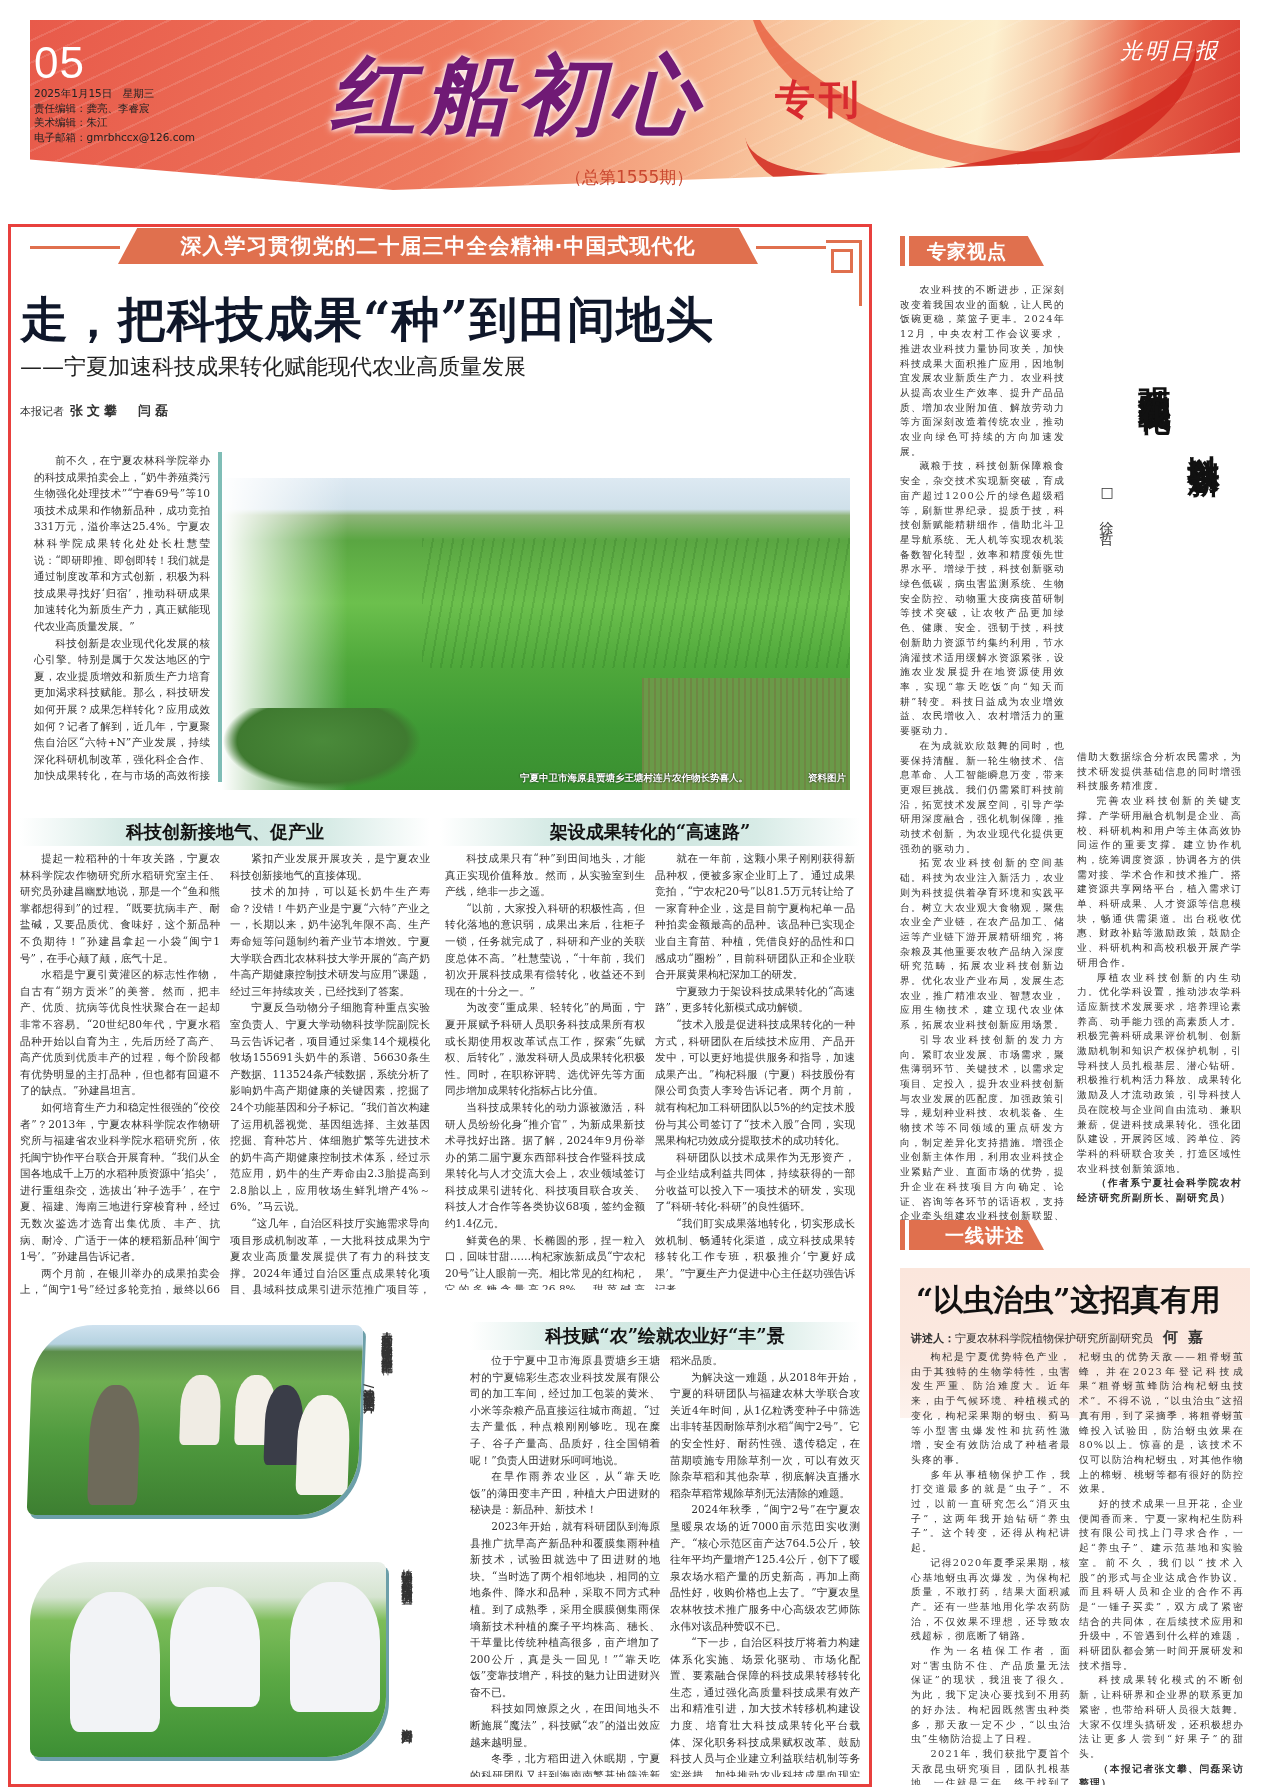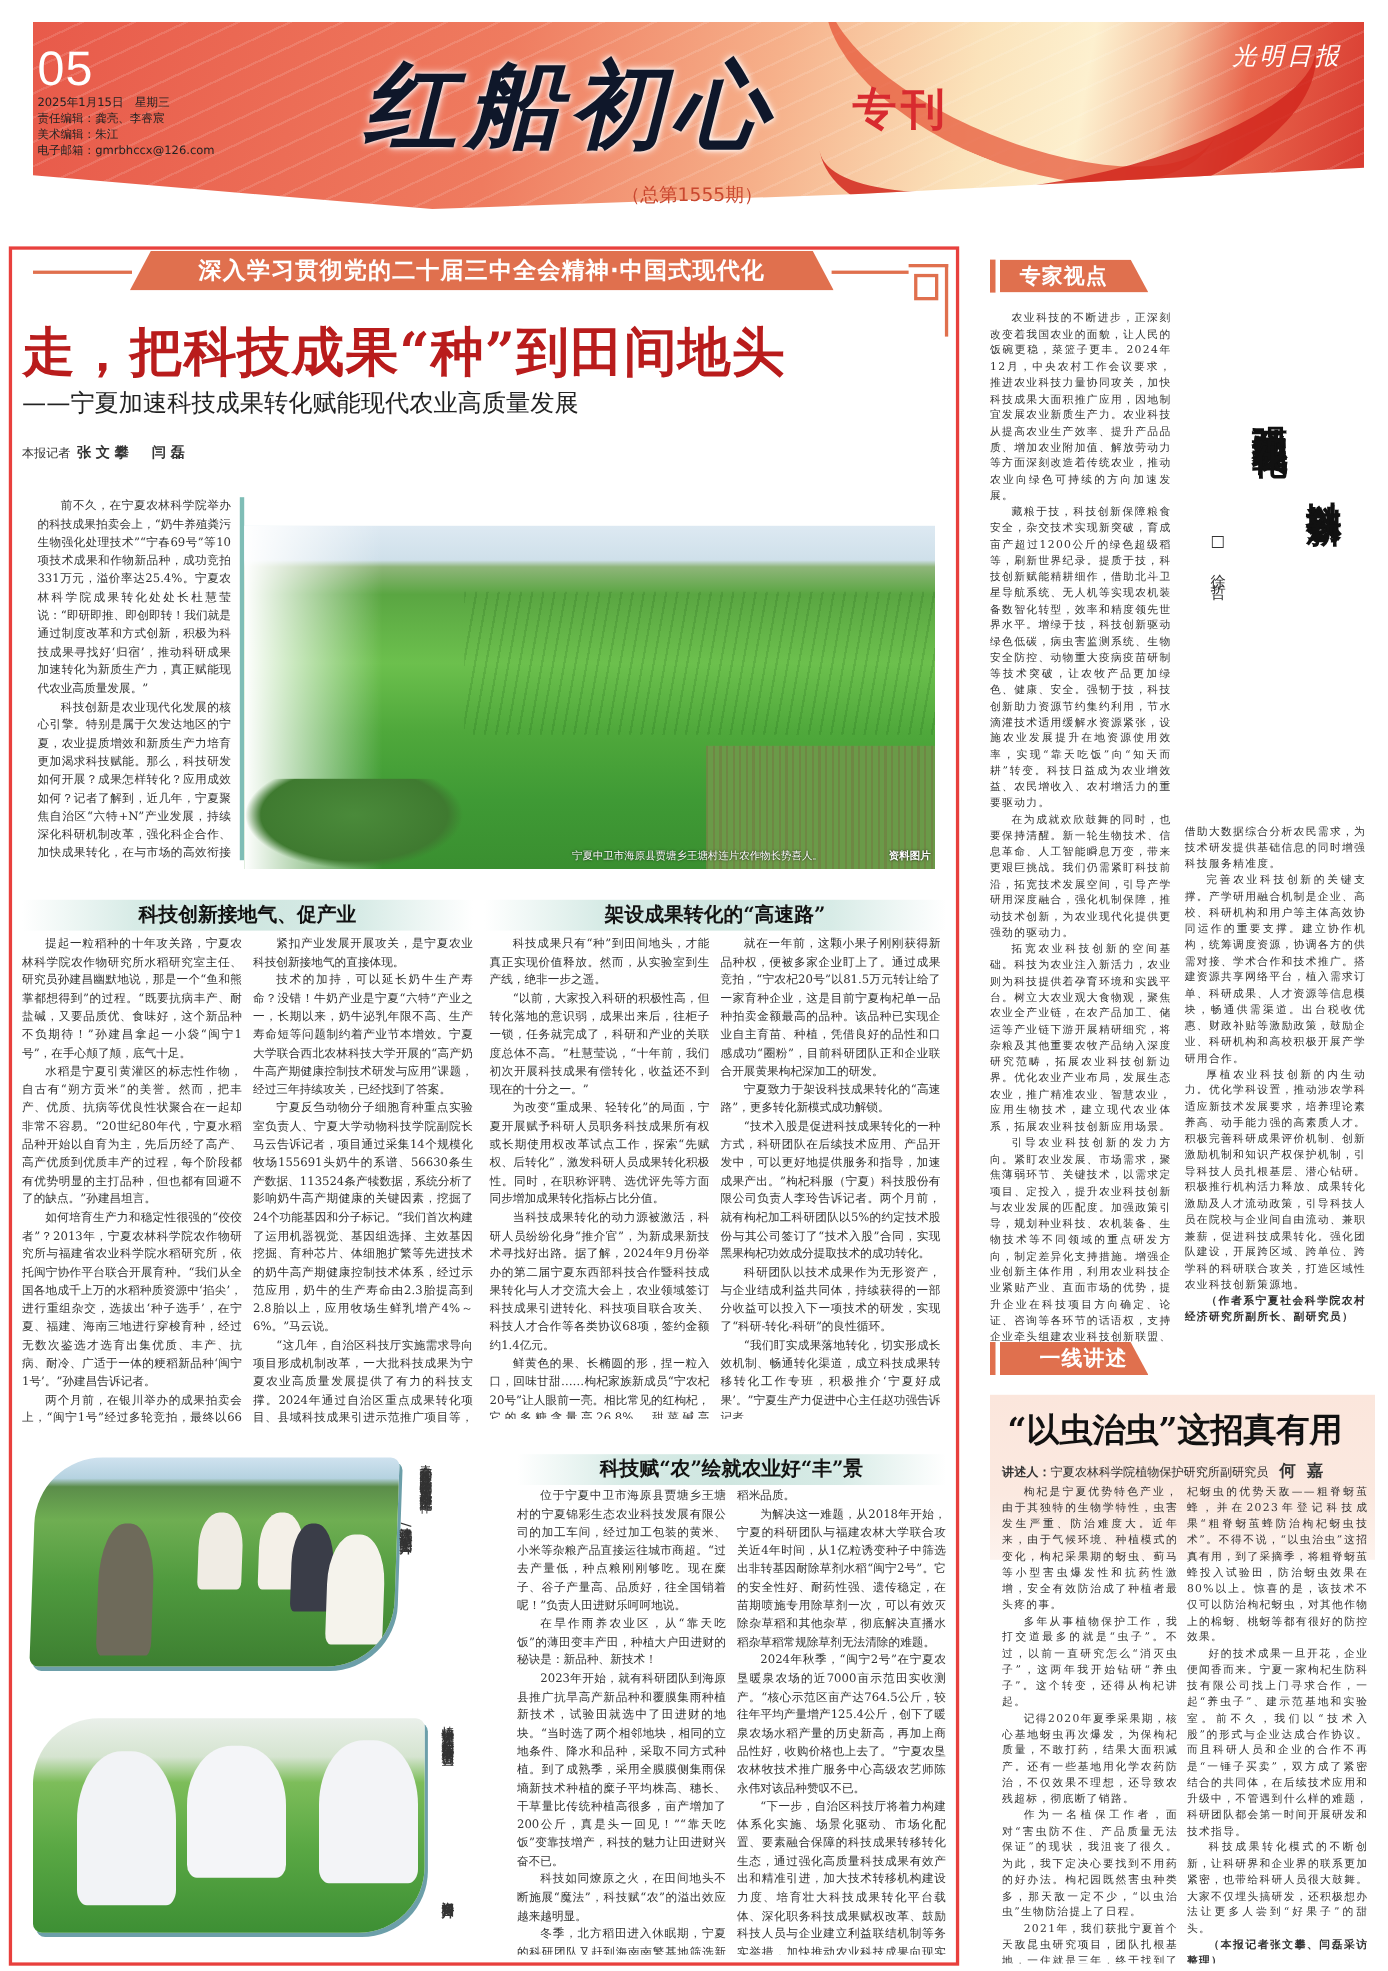--- a/index.html
+++ b/index.html
@@ -8,45 +8,45 @@
 .abs{position:absolute;}
 
 .masthead{left:30px;top:20px;width:1210px;height:170px;overflow:hidden;
   background:linear-gradient(100deg,#e85a4a 0%,#ef7b5f 35%,#f6b08a 55%,#fbe3bb 70%,#fdf0cf 78%,#f5c3a0 84%,#e8644b 90%,#d83a30 100%);
   clip-path:polygon(0 0,100% 0,100% 78%,62% 92%,30% 100%,0 82%);}
 .mh-rays{position:absolute;inset:0;background:repeating-linear-gradient(155deg,rgba(255,255,255,0.0) 0 18px,rgba(255,255,255,0.12) 18px 20px);}
 .ribbon1{position:absolute;right:40px;top:-40px;width:460px;height:220px;border-radius:50%;border-bottom:38px solid rgba(210,40,30,0.85);transform:rotate(-12deg);}
 .ribbon2{position:absolute;right:120px;top:-70px;width:380px;height:200px;border-radius:50%;border-bottom:22px solid rgba(230,80,50,0.7);transform:rotate(22deg);}
 .page-no{left:34px;top:38px;font-family:"Liberation Sans",sans-serif;font-size:44px;color:#fff;font-weight:300;letter-spacing:1px;}
 .meta{left:34px;top:86px;font-family:"DejaVu Sans",sans-serif;font-size:10.5px;line-height:14.5px;color:#222;font-weight:normal;}
-.title-big{left:330px;top:38px;font-family:"DejaVu Serif",serif;font-size:86px;font-weight:bold;color:#0f172a;letter-spacing:8px;text-shadow:0 0 8px #fff,0 0 4px #fff;font-style:italic;}
+.title-big{left:330px;top:38px;font-family:"DejaVu Serif",serif;font-size:86px;font-weight:bold;color:#701a75;letter-spacing:8px;text-shadow:0 0 8px #fff,0 0 4px #fff;font-style:italic;}
 .zhuankan{left:775px;top:72px;font-family:"DejaVu Sans",sans-serif;font-size:40px;color:#d82a2f;font-weight:bold;letter-spacing:4px;}
 .issue{left:565px;top:166px;font-family:"DejaVu Sans",sans-serif;font-size:17px;color:#c9472f;}
 .gmrb{left:1120px;top:36px;font-family:"DejaVu Serif",serif;font-size:22px;color:#fff;font-style:italic;letter-spacing:3px;}
 
 .frame{left:8px;top:224px;width:864px;height:1563px;border:3px solid #e8403d;}
 .banner{left:118px;top:228px;width:640px;height:36px;background:#e0704e;clip-path:polygon(3% 0,97% 0,100% 100%,0 100%);}
 .banner span{display:block;text-align:center;font-family:"DejaVu Sans",sans-serif;font-weight:bold;color:#fff;font-size:21px;line-height:36px;letter-spacing:1px;}
 .banner-line{height:3px;background:#e0704e;}
 .fret{left:826px;top:240px;width:36px;height:66px;border-top:3px solid #e0704e;border-right:3px solid #e0704e;}
 .fret:before{content:"";position:absolute;right:6px;top:6px;width:16px;height:18px;border:3px solid #e0704e;}
-.headline{left:20px;top:288px;font-family:"DejaVu Serif",serif;font-weight:bold;font-size:48px;color:#b91c1c;letter-spacing:1px;}
+.headline{left:20px;top:288px;font-family:"DejaVu Serif",serif;font-weight:bold;font-size:48px;color:#0f172a;letter-spacing:1px;}
 .subhead{left:20px;top:352px;font-family:"DejaVu Sans",sans-serif;font-size:22px;color:#222;}
 .byline{left:20px;top:402px;font-size:11px;color:#333;font-family:"DejaVu Sans",sans-serif;}
 .byline b{font-family:"DejaVu Serif",serif;font-size:13px;margin-left:6px;letter-spacing:4px;}
 .txt{font-family:"DejaVu Serif",serif;font-size:10.6px;line-height:16.6px;color:#333;text-align:justify;overflow:hidden;}
 .txt p{text-indent:2em;}
 .intro{left:34px;top:452px;width:176px;height:330px;color:#333;}
 .intro-bar{left:218px;top:452px;width:4px;height:330px;background:#7fbdb6;}
 .photo-main{left:222px;top:478px;width:628px;height:312px;overflow:hidden;
  background:
  linear-gradient(90deg,rgba(255,255,255,1) 0%,rgba(255,255,255,0.6) 8%,rgba(255,255,255,0) 20%),
  linear-gradient(180deg,#dde9f2 0%,#cfe0ea 10%,#8fb57a 12%,#5aa642 20%,#6cc04d 40%,#4fa83b 60%,#3f9a35 80%,#3a8f30 100%);}
 .field{position:absolute;background:repeating-linear-gradient(100deg,rgba(0,60,0,0.12) 0 2px,transparent 2px 10px);}
-.caption-main{left:520px;top:772px;font-family:"DejaVu Sans",sans-serif;font-size:9.5px;color:#fff;text-shadow:0 0 2px #000;}
+.caption-main{left:520px;top:772px;font-family:"DejaVu Sans",sans-serif;font-size:9.5px;color:#fff;text-shadow:0 0 2px #000;font-weight:bold;}
 .caption-src{left:808px;top:772px;font-family:"DejaVu Sans",sans-serif;font-size:9.5px;color:#fff;font-weight:bold;text-shadow:0 0 2px #000;}
 .sec-head{height:28px;background:linear-gradient(90deg,#fff 0%,#d7ebe6 25%,#cfe6e0 50%,#d7ebe6 75%,#fff 100%);text-align:center;font-family:"DejaVu Serif",serif;font-weight:bold;font-size:18px;line-height:28px;color:#111;}
 
 .photo2{left:30px;top:1325px;width:330px;height:190px;border-radius:60px 8px 60px 8px;overflow:hidden;
   background:linear-gradient(180deg,#cfe2ef 0%,#b5d2e0 10%,#5b8d4a 14%,#6fae52 30%,#4f9a3e 60%,#3d7f31 100%);
   box-shadow:3px 4px 0 #6c9fa9;transform:skewX(-2deg);}
 .photo3{left:30px;top:1562px;width:356px;height:195px;border-radius:60px 8px 60px 8px;overflow:hidden;
   background:linear-gradient(180deg,#eaf0ea 0%,#d5e4d0 18%,#7dbd5a 30%,#5aa844 60%,#3d8f34 100%);
   box-shadow:3px 4px 0 #6c9fa9;}
 .person{position:absolute;border-radius:45% 45% 10% 10%;}

